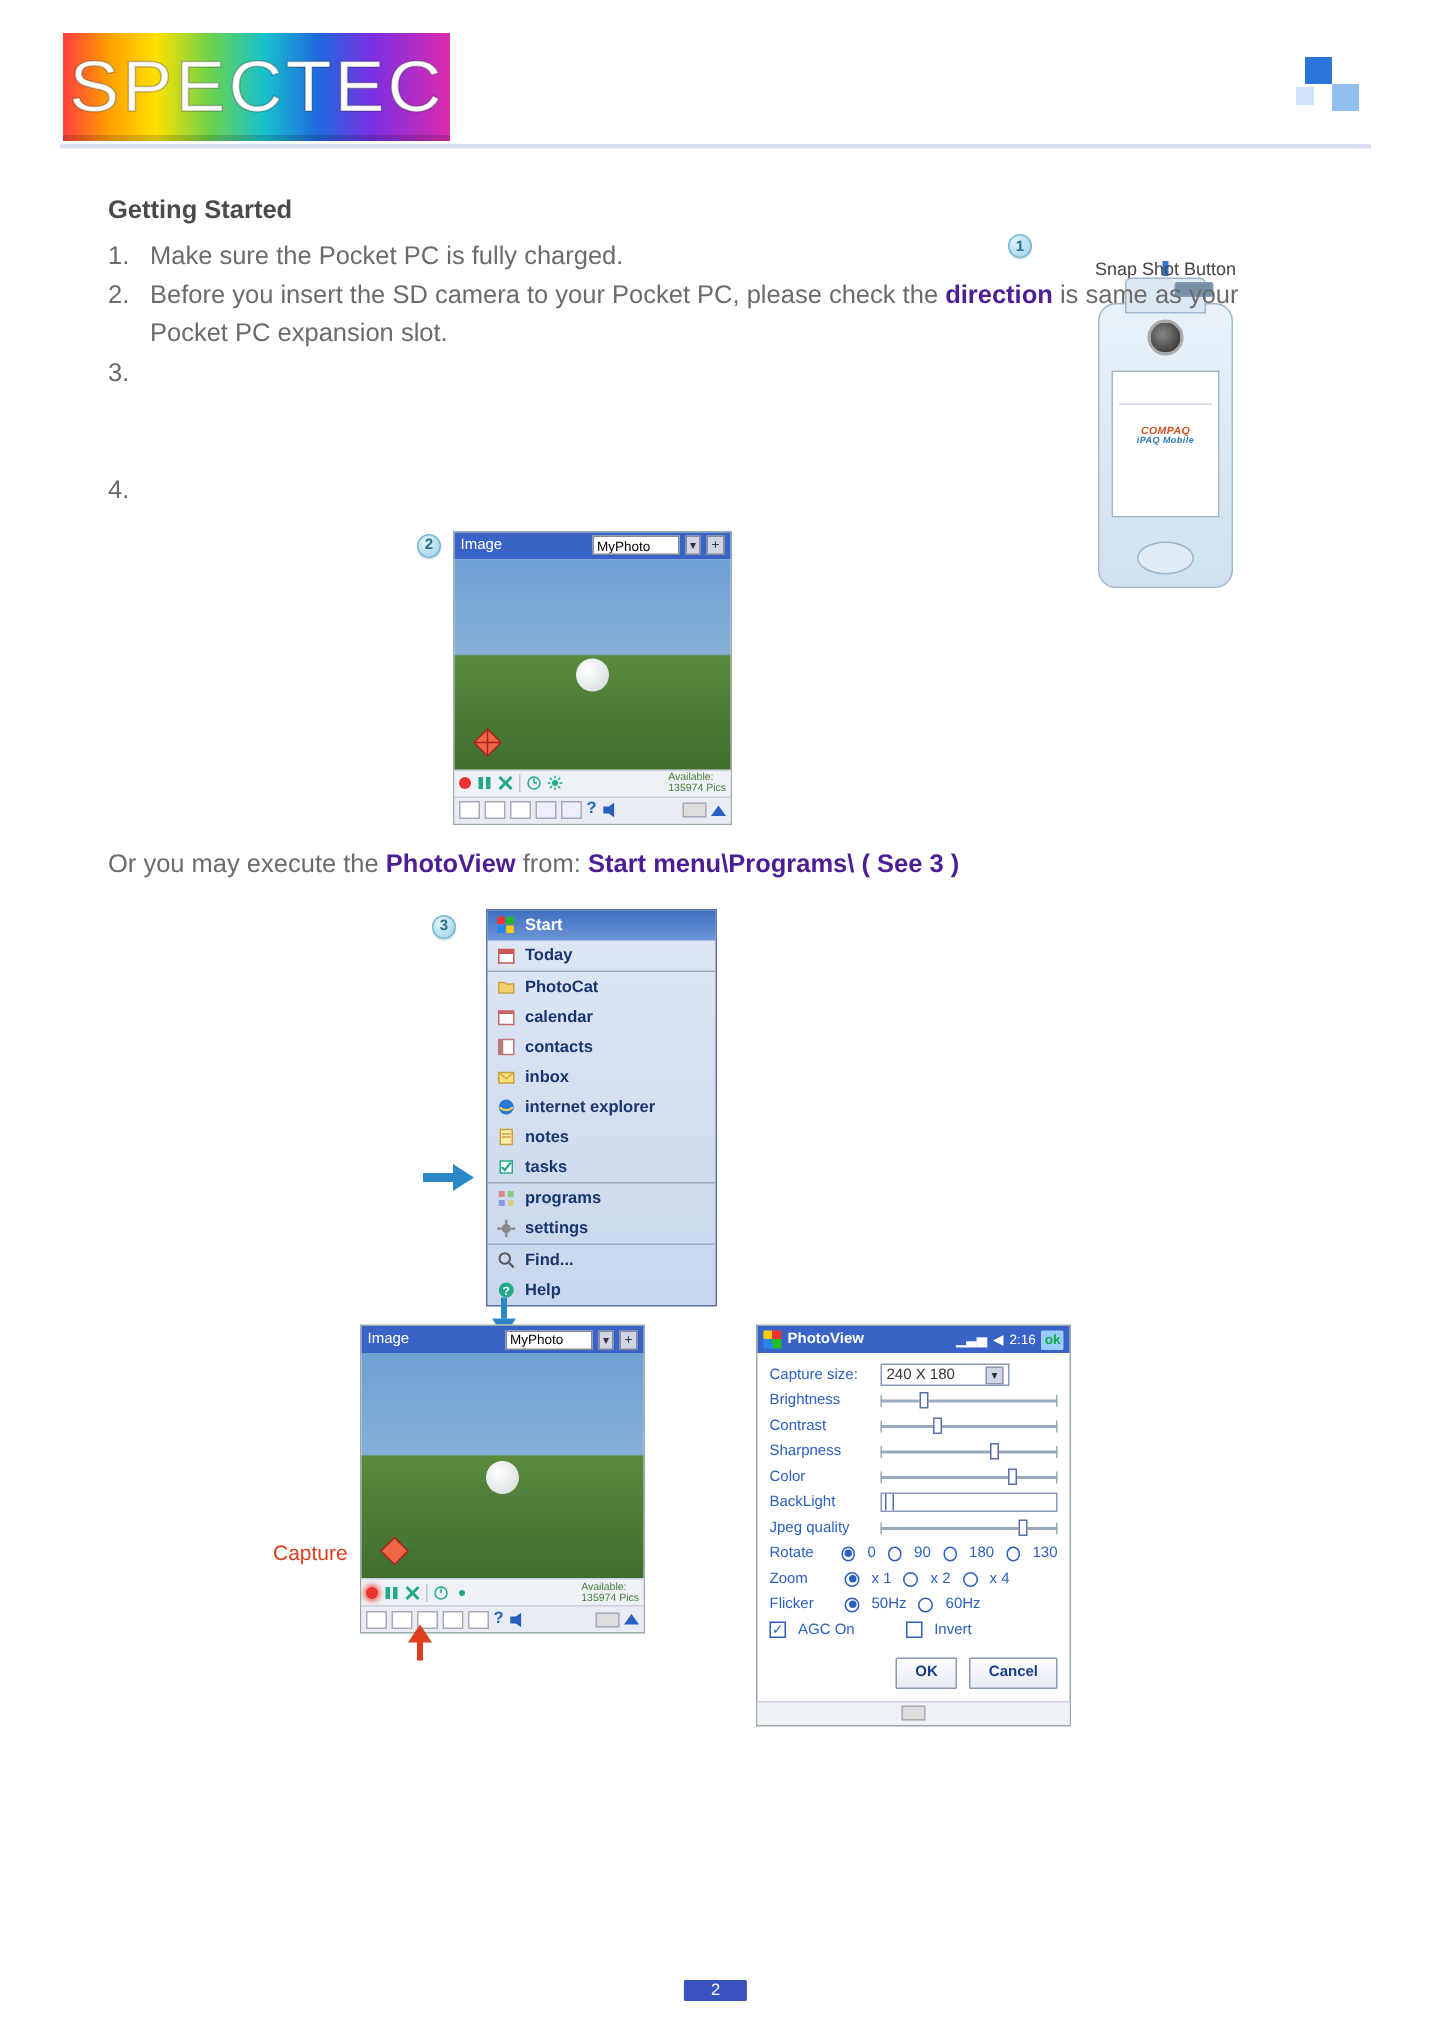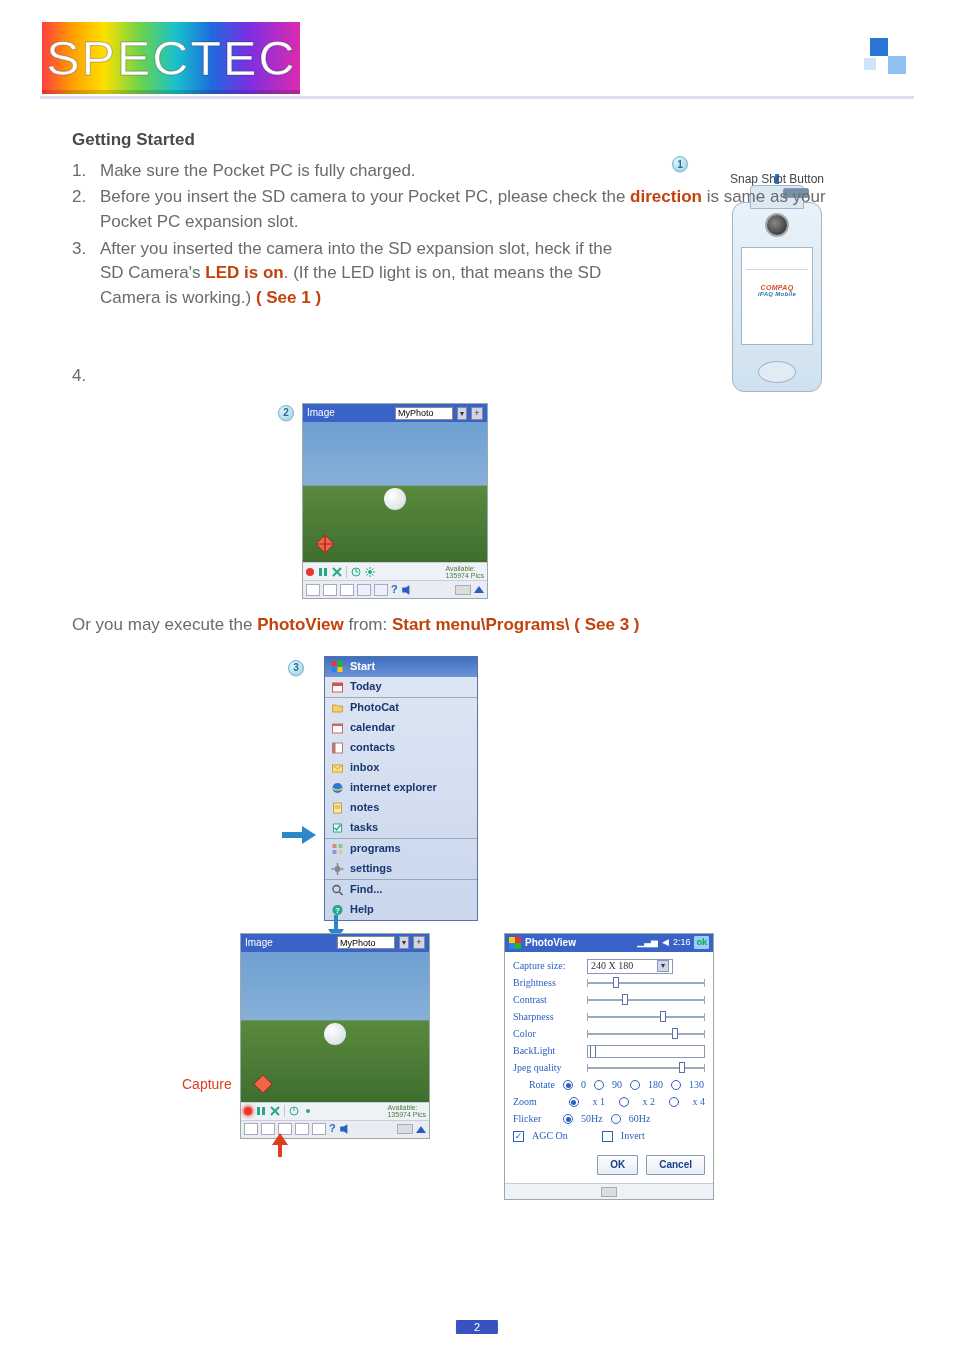--- a/index.html
+++ b/index.html
@@ -22,21 +22,21 @@
   .corner-icon { position: absolute; right: 40px; top: 34px; width: 70px; height: 70px; }
   .ci-a { position: absolute; width: 18px; height: 18px; background: #2b74d8; left: 26px; top: 4px; }
   .ci-b { position: absolute; width: 18px; height: 18px; background: #8fc0ef; left: 44px; top: 22px; }
   .ci-c { position: absolute; width: 12px; height: 12px; background: #d0e4f7; left: 20px; top: 24px; }
   .content { padding: 24px 72px 0 72px; font-size: 17px; line-height: 1.45; color: #6b6b6b; position: relative; }
   .h { font-weight: 700; color: #4a4a4a; margin-top: 4px; margin-bottom: 6px; }
   ol.steps { list-style: none; padding: 0; margin: 0; }
   ol.steps > li { display: flex; gap: 6px; margin-bottom: 2px; }
   ol.steps > li .num { flex: 0 0 22px; }
   ol.steps > li .body { flex: 1 1 auto; }
-  .b { font-weight: 700; color: #c2410c; }
+  .b { font-weight: 700; color: #4c1d95; }
   .shrink { max-width: 520px; }
   .figure-right {
     position: absolute; right: 72px; top: 128px; width: 210px; text-align: center;
   }
   .figure-right .label { font-size: 12px; color: #444; margin-bottom: 4px; }
   .arrow-down {
     width: 0; height: 0; border-left: 8px solid transparent; border-right: 8px solid transparent;
     border-top: 14px solid #2b74d8; margin: 0 auto 2px auto;
   }
   .arrow-stem { width: 4px; height: 10px; background: #2b74d8; margin: -16px auto 2px auto; }
@@ -117,21 +117,21 @@
   .cap-arrow-up .stem { width:4px;height:14px;background:#dc3e1e;margin:-2px auto 0 auto; }
   .settings {
     width: 210px; border:1px solid #9aa; background:#fff; font-size:10px; color:#2a5fc0;
   }
   .set-title { height:18px; background:#3a63c8; display:flex; align-items:center; padding:0 4px; gap:4px; }
   .set-title .flag { width:12px;height:12px; background:conic-gradient(#e33 0 25%, #2b2 0 50%, #28e 0 75%, #fc0 0); }
   .set-title .t { color:#fff; font-weight:700; font-size:10px; }
   .set-title .right { margin-left:auto; display:flex; align-items:center; gap:4px; color:#fff; font-size:9px; }
   .set-title .ok { background:#9cf; color:#1a4; font-weight:700; padding:0 2px; border-radius:1px; font-size:9px; }
   .set-body { padding: 6px 8px 4px 8px; }
-  .srow { display:flex; align-items:center; gap:6px; height:17px;font-family:Liberation Serif, serif; }
+  .srow { display:flex; align-items:center; gap:6px; height:17px; }
   .slabel { width:68px; color:#2a5fc0; font-size:10px; }
   .slider { flex:1; height:2px; background:#9ab; position:relative; }
   .slider .start { position:absolute; left:0; top:-3px; width:1px; height:8px; background:#9ab; }
   .slider .end { position:absolute; right:0; top:-3px; width:1px; height:8px; background:#9ab; }
   .slider .thumb { position:absolute; top:-5px; width:6px; height:11px; background:#fff; border:1px solid #5b6fa8; }
   .sel-box { border:1px solid #8a97b8; height:15px; padding:0 3px; display:flex; align-items:center; justify-content:space-between; width:86px; color:#333; font-size:10px; background:#fff; }
   .sel-box .dd { width:12px;height:12px;background:#cfd6e6;border:1px solid #8a97b8; font-size:8px; text-align:center; line-height:10px; color:#333; }
   .radio { width:10px;height:10px;border:1px solid #2a5fc0;border-radius:50%;display:inline-flex;align-items:center;justify-content:center; }
   .radio.checked::after { content:""; width:5px;height:5px;border-radius:50%;background:#2a5fc0; }
   .check { width:11px;height:11px;border:1px solid #2a5fc0;display:inline-flex;align-items:center;justify-content:center;font-size:9px;color:#2a5fc0;line-height:1; }
@@ -189,23 +189,20 @@
         <span class="body">Make sure the Pocket PC is fully charged.</span>
       </li>
       <li>
         <span class="num">2.</span>
         <span class="body">
           <span>Before you insert the SD camera to your Pocket PC, please check the </span><span class="b">direction</span><span> is same as your Pocket PC expansion slot.</span>
         </span>
       </li>
       <li>
         <span class="num">3.</span>
-        <span class="body shrink">
-          <span>After you inserted the camera into the SD expansion slot, heck if the SD Camera's </span><span class="b">LED is on</span><span>. (If the LED light is on, that means the SD Camera is working.) </span><span class="b">( See 1 )</span>
-        </span>
       </li>
     </ol>
 
     <div style="height:52px;"></div>
 
     <ol class="steps">
       <li>
         <span class="num">4.</span>
       </li>
     </ol>
@@ -570,31 +567,31 @@
           </div>
           <div class="srow">
             <span class="slabel">Jpeg quality</span>
             <span class="slider">
                 <span class="start"></span>
                 <span class="thumb" style="left:78%;"></span>
                 <span class="end"></span>
               </span>
           </div>
           <div class="srow" style="gap:8px;">
-            <span style="width:42px;text-align:right;">Rotate</span>
+            <span style="width:42px;">Rotate</span>
             <span class="radio checked"></span>
               <span>0</span>
             <span class="radio"></span>
               <span>90</span>
             <span class="radio"></span>
               <span>180</span>
             <span class="radio"></span>
               <span>130</span>
           </div>
-          <div class="srow" style="gap:8px;justify-content:space-between;">
+          <div class="srow" style="gap:8px;">
             <span style="width:42px;">Zoom</span>
             <span class="radio checked"></span>
               <span>x 1</span>
             <span class="radio"></span>
               <span>x 2</span>
             <span class="radio"></span>
               <span>x 4</span>
           </div>
           <div class="srow" style="gap:8px;">
             <span style="width:42px;">Flicker</span>

